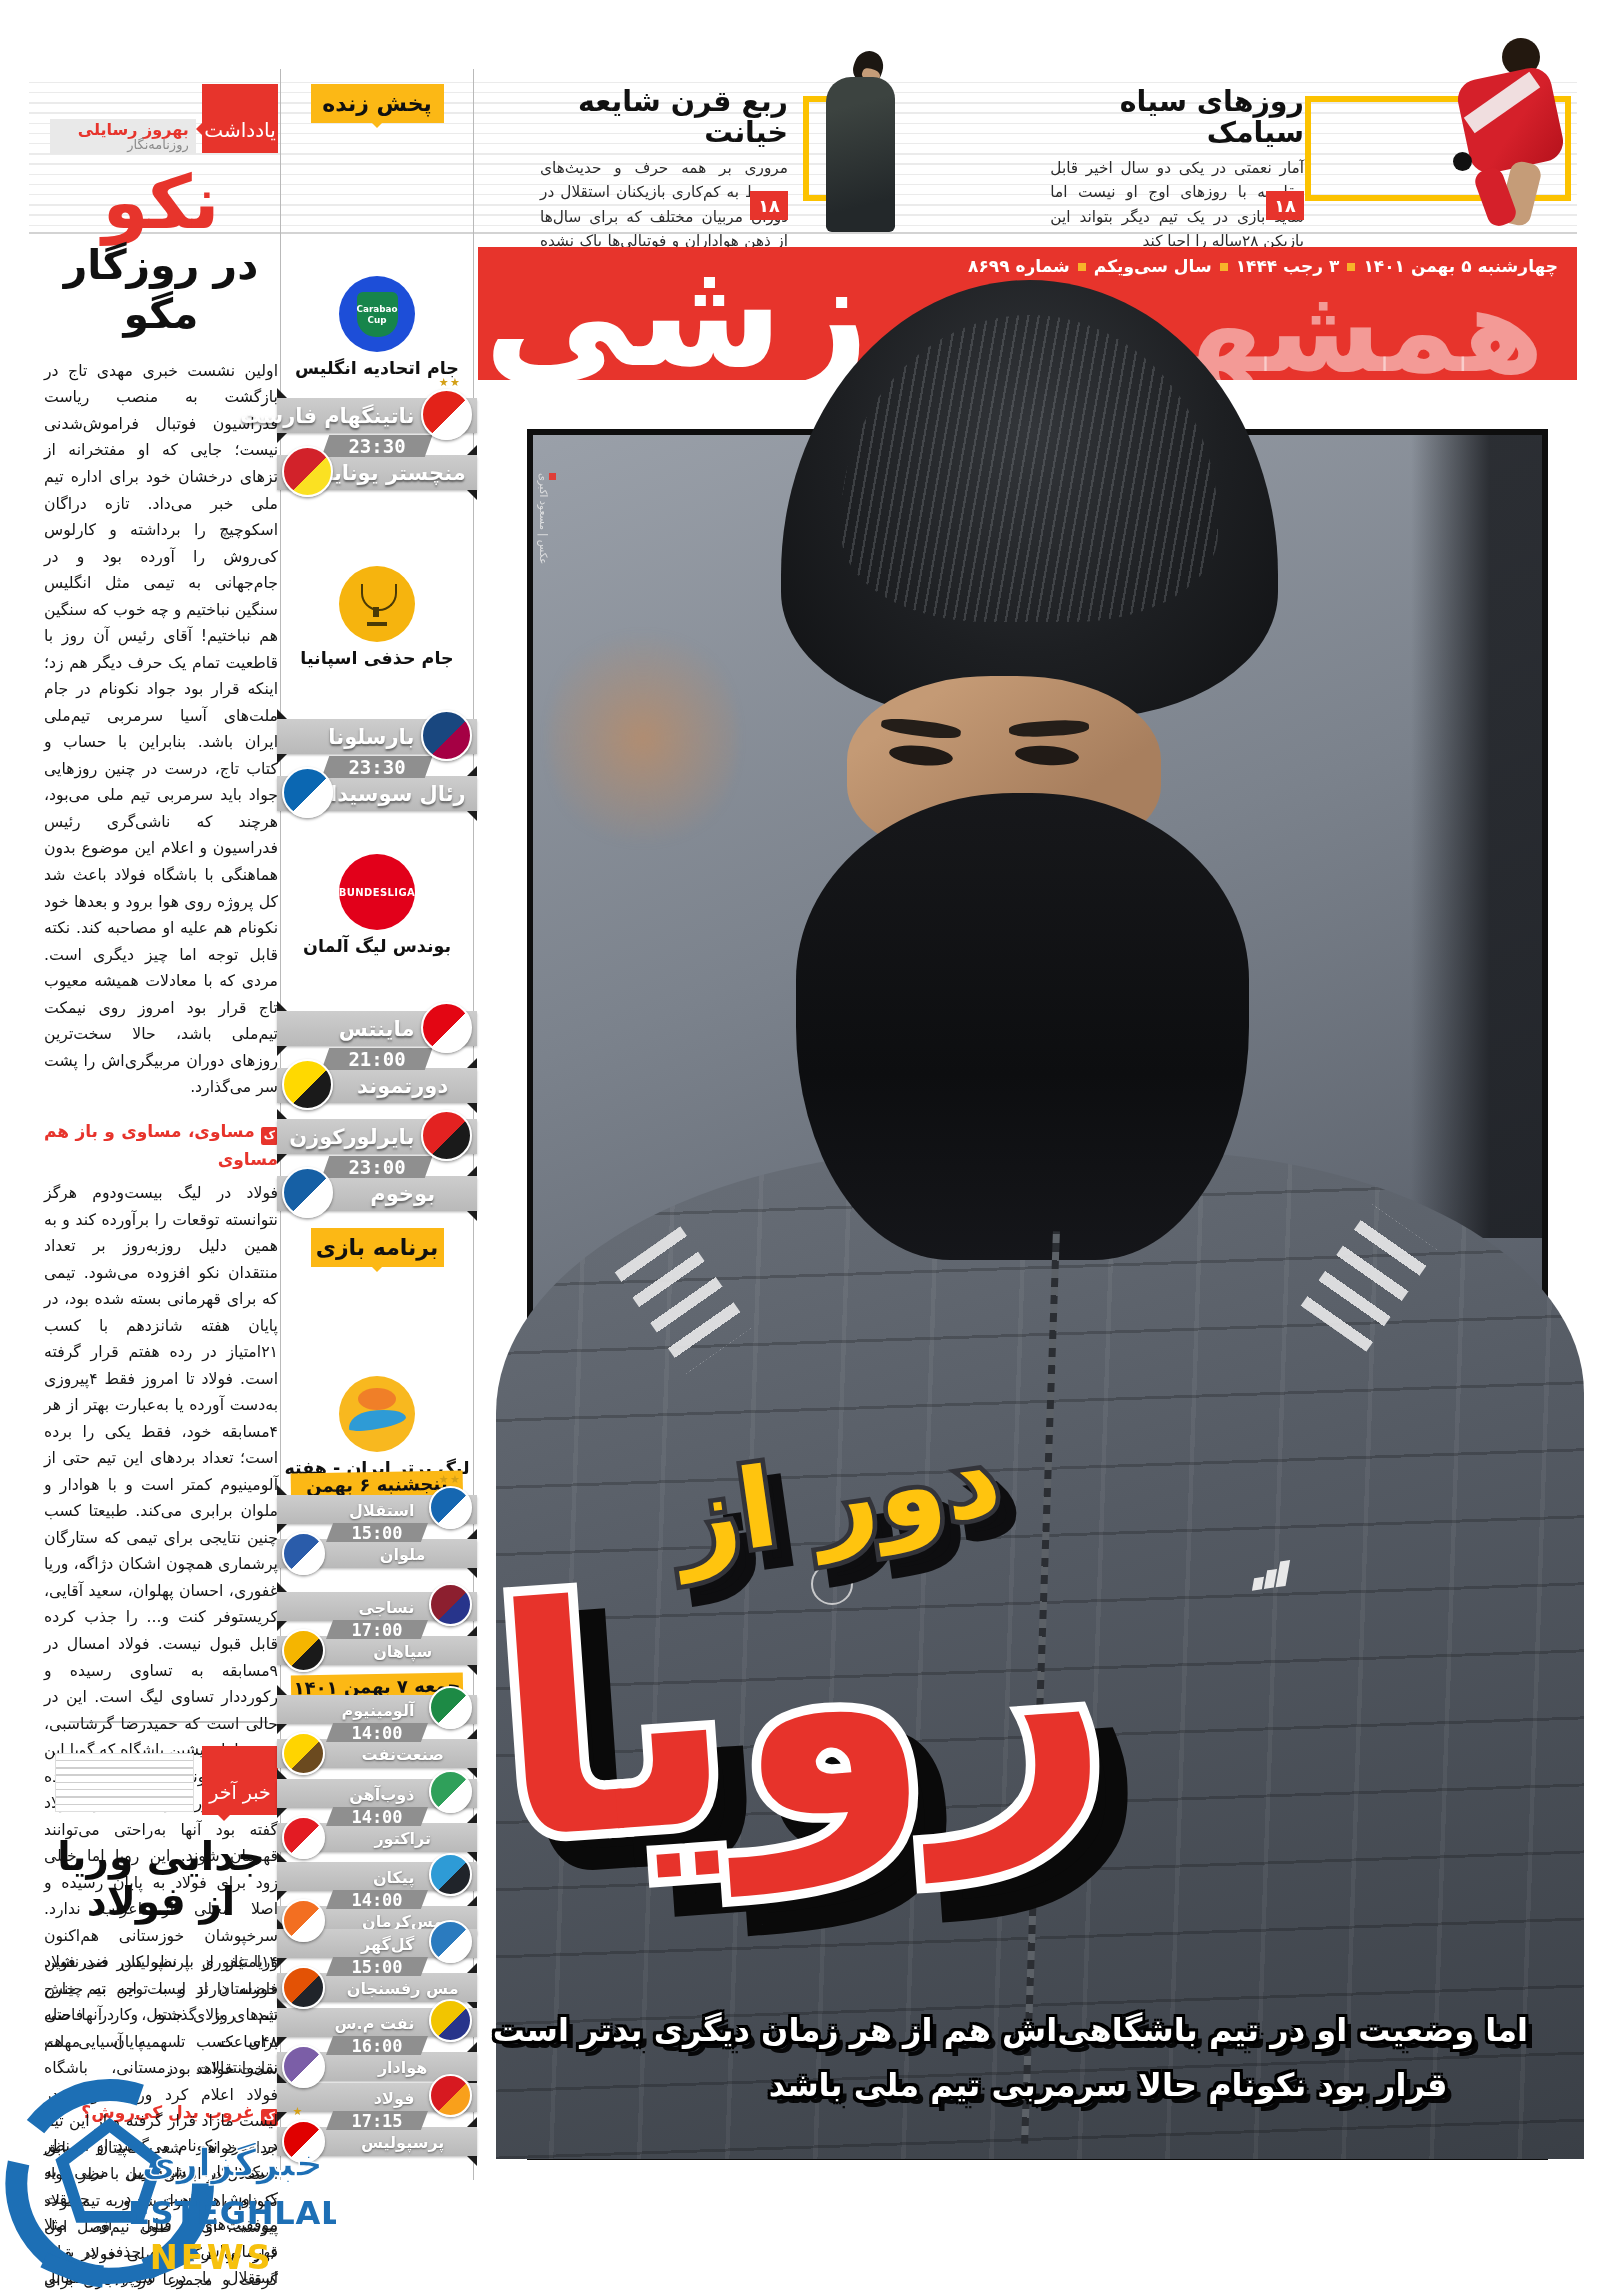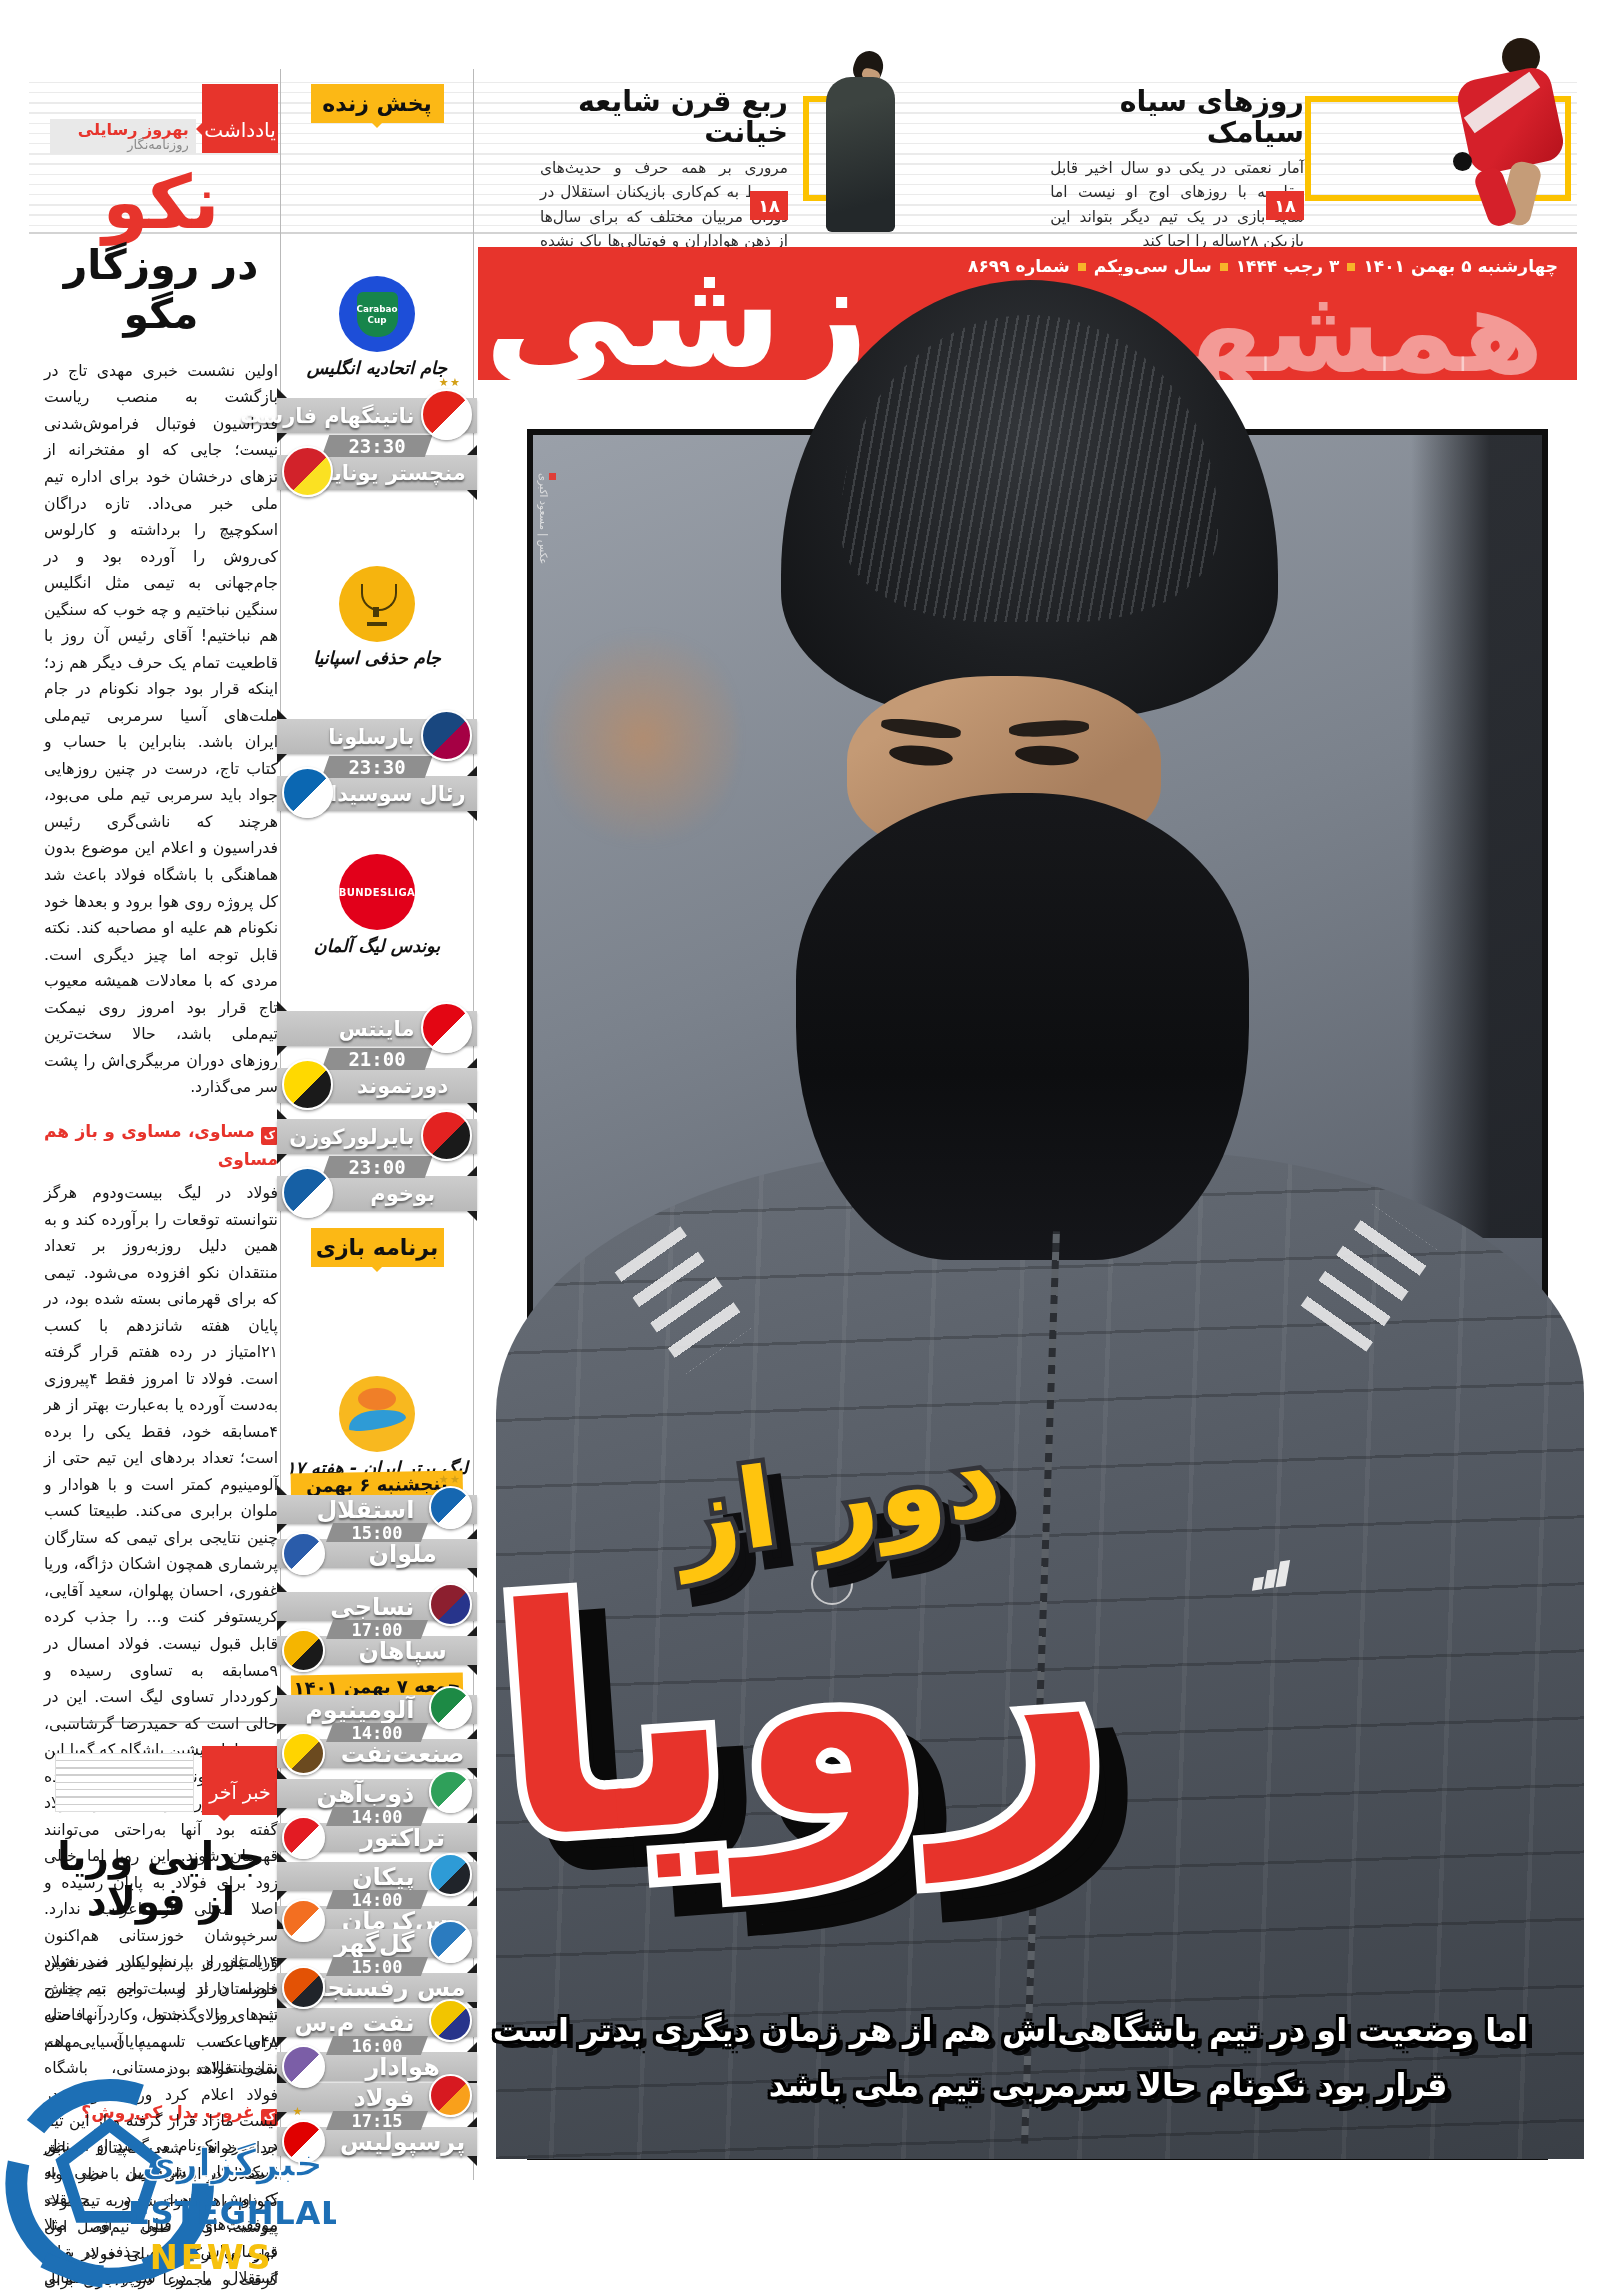--- a/index.html
+++ b/index.html
@@ -102,21 +102,21 @@
   
   .sidebar{position:absolute;left:280px;top:69px;width:192px;height:2111px;z-index:4;
     border-left:0.7px solid #b9b9b9;border-right:0.7px solid #b9b9b9;}
   .sb{position:absolute;left:0;width:100%;}
   .sb-tab{display:flex;align-items:center;justify-content:center;width:133px;height:39px;margin:0 auto;
     background:#fcb815;color:#111;font-weight:bold;font-size:22px;position:relative;direction:rtl;}
   .sb-tab::after{content:"";position:absolute;left:50%;bottom:-13px;transform:translateX(-50%);
     border:8.8px solid transparent;border-top-color:#fcb815;}
   .league{text-align:center;}
   .lg-circle{width:76px;height:76px;border-radius:50%;margin:0 auto;position:relative;}
-  .lg-label{margin-top:5.8px;font-weight:bold;font-size:17.5px;color:#111;direction:rtl;font-style:italic;}
+  .lg-label{margin-top:5.8px;font-weight:bold;font-size:17.5px;color:#111;direction:rtl;}
   .lg-carabao{background:#1d4ed8;}
   .lg-carabao .shield{position:absolute;left:17.5px;top:16px;width:41px;height:45px;background:#17854b;
     border-radius:5.8px 5.8px 19px 19px;color:#fff;font-weight:bold;font-size:8.8px;line-height:1.15;
     display:flex;flex-direction:column;align-items:center;justify-content:center;}
   .lg-copa{background:#f6b40e;}
   .lg-copa .cup{position:absolute;left:22px;top:17.5px;width:32px;height:25px;border:2.9px solid #4a3a06;
     border-top:none;border-radius:0 0 19px 19px;}
   .lg-copa .cup::after{content:"";position:absolute;left:10.2px;top:23.4px;width:5.8px;height:10.2px;background:#4a3a06;}
   .lg-copa .base{position:absolute;left:28px;top:56px;width:20.4px;height:3.7px;background:#4a3a06;}
   .lg-bund{background:#e2001a;display:flex;align-items:center;justify-content:center;}
@@ -145,21 +145,21 @@
     background:#8f8f8f;clip-path:polygon(7% 0,100% 0,93% 100%,0 100%);display:flex;align-items:center;justify-content:center;
     color:#fff;font-weight:bold;font-size:19px;font-family:"DejaVu Sans Mono",monospace;z-index:2;}
   .crest{position:absolute;width:47px;height:47px;border-radius:50%;border:2.2px solid #fff;
     box-shadow:0 1.5px 2.9px rgba(0,0,0,.4);z-index:3;}
   .crest.h{right:5.8px;top:-8.8px;}
   .crest.a{left:5.8px;top:47px;}
   .stars{position:absolute;right:16px;top:-22px;color:#d4a017;font-size:11px;z-index:4;letter-spacing:1.5px;}
   .match.ir{height:76px;}
   .match.ir .ribbon{height:29px;}
   .match.ir .ribbon.away{top:44px;}
-  .match.ir .tname{font-size:24px;}
+  .match.ir .tname{font-size:16px;}
   .match.ir .timeband{top:28px;width:102px;height:19px;font-size:17px;}
   .match.ir .crest{width:39px;height:39px;}
   .match.ir .crest.a{top:37px;}
   
   .watermark{position:absolute;left:0;top:2074px;z-index:10;pointer-events:none;}
 </style>
 </head>
 <body>
 
 <div class="page">

